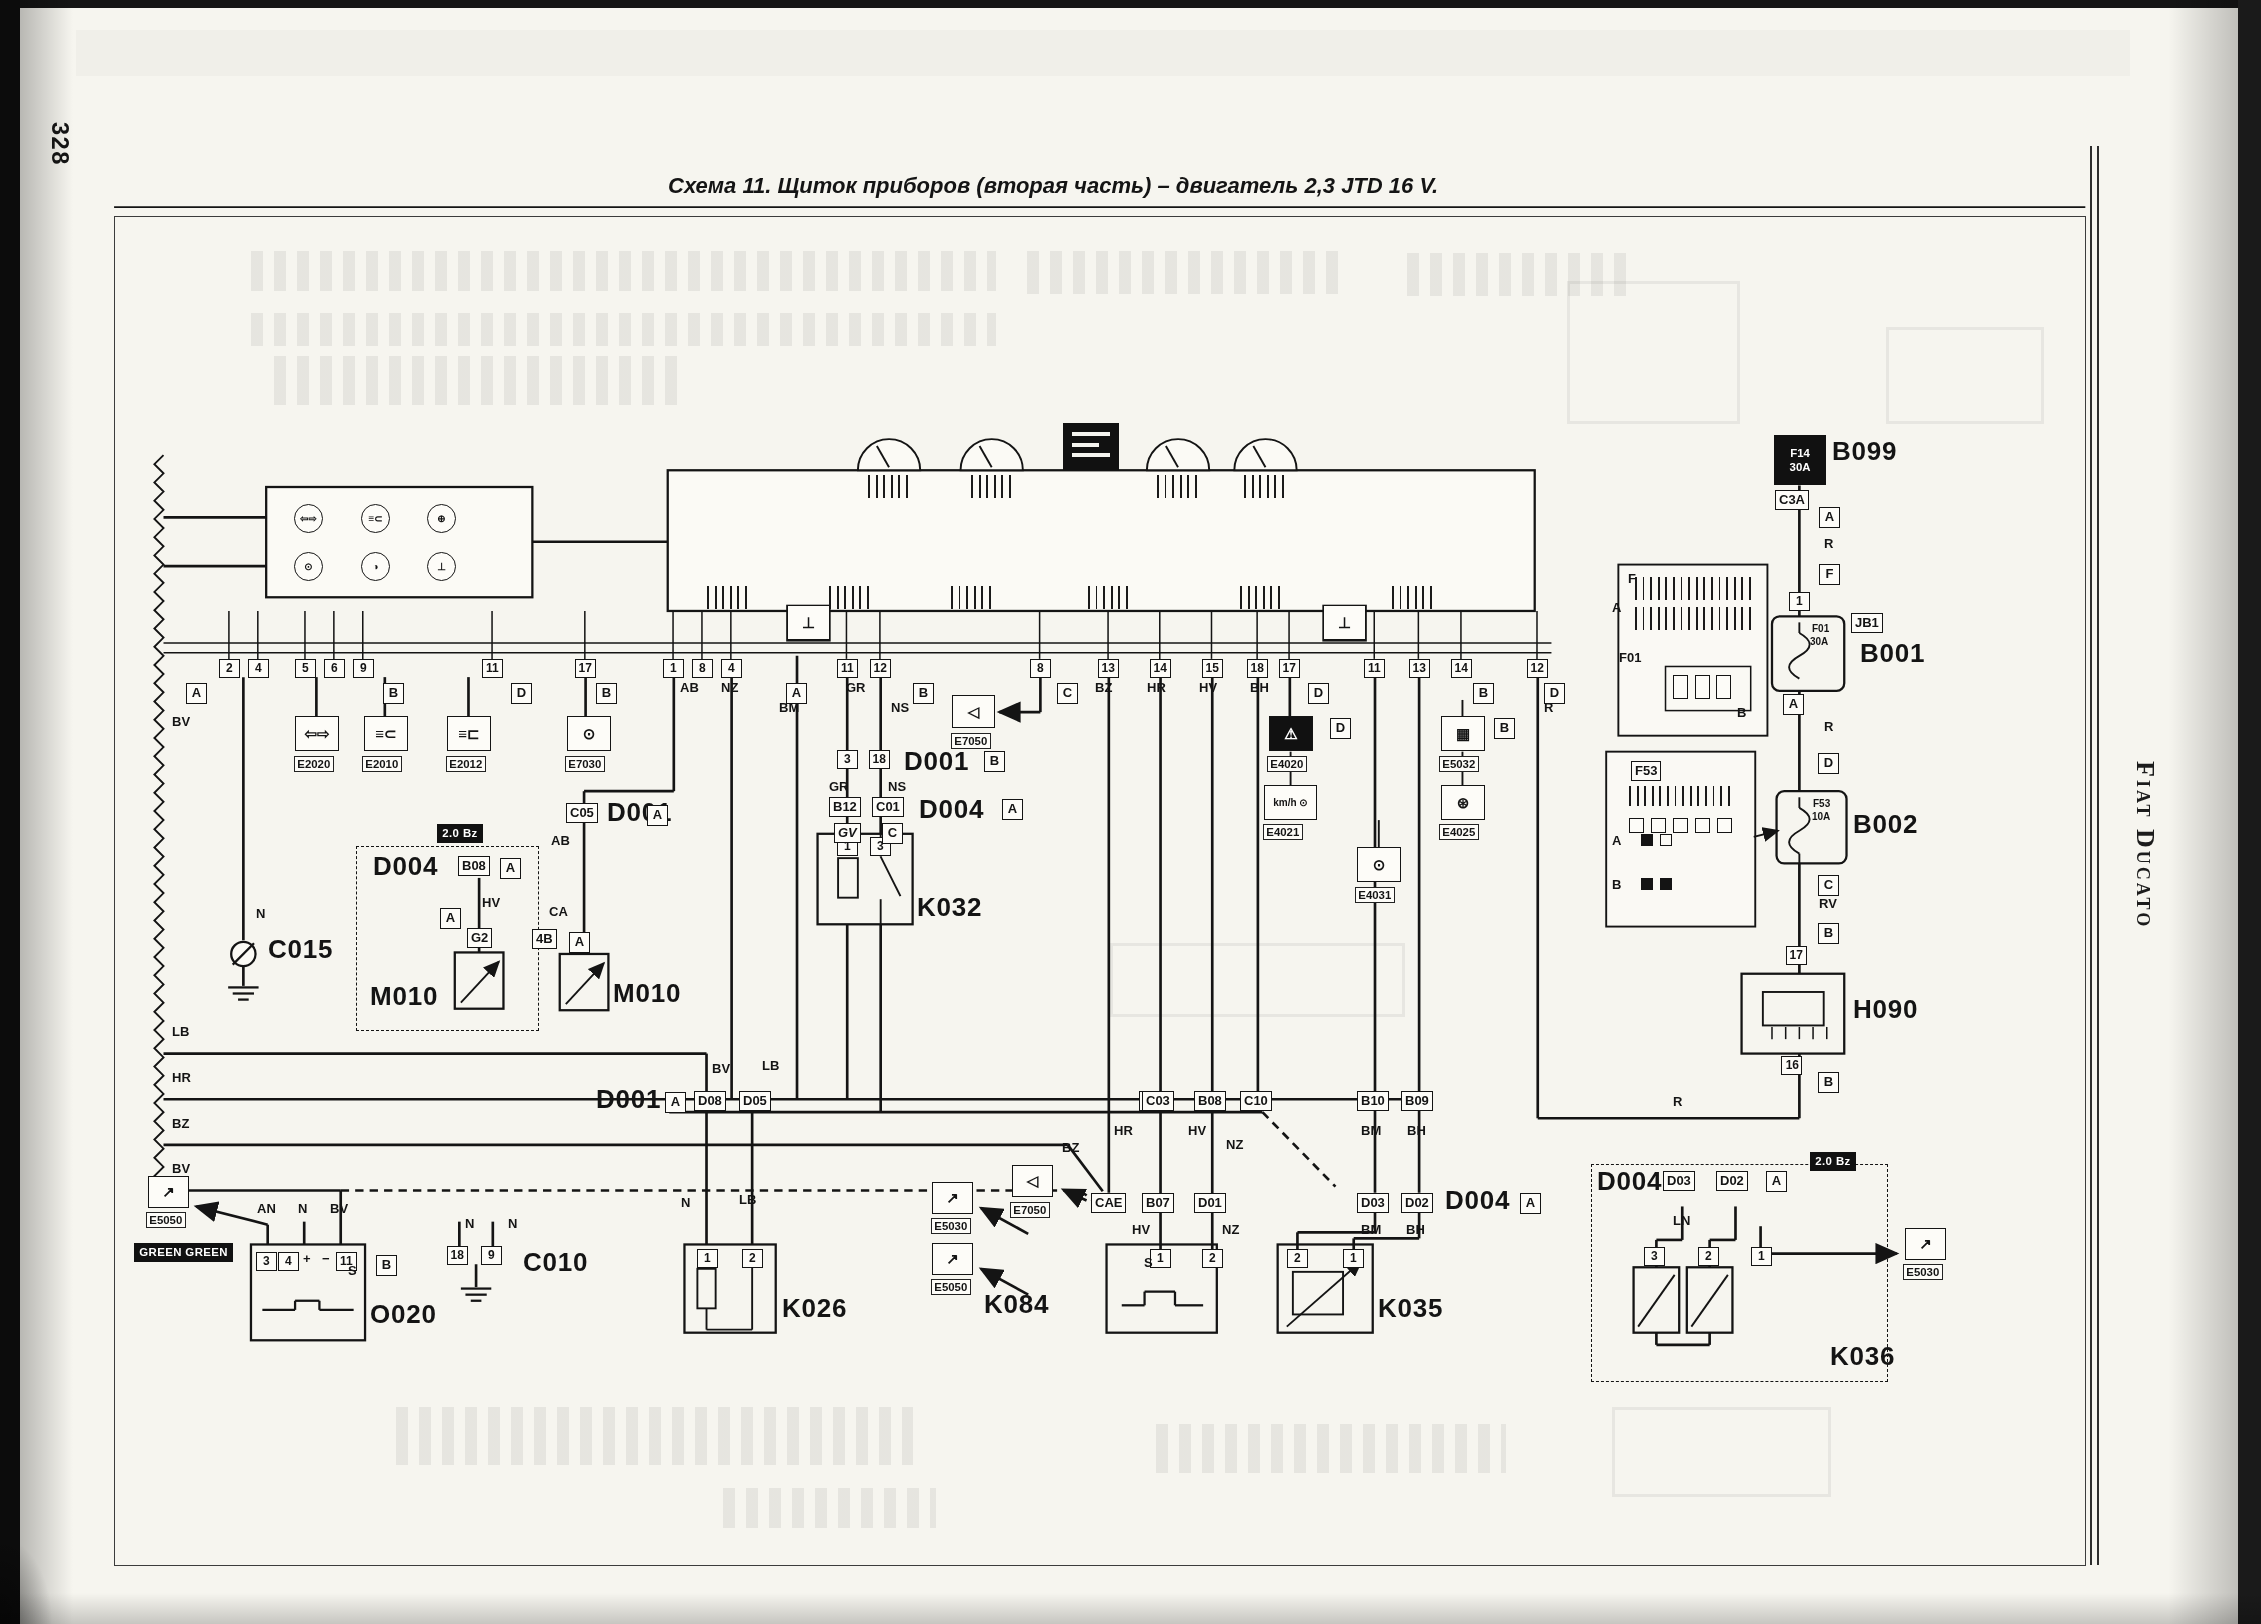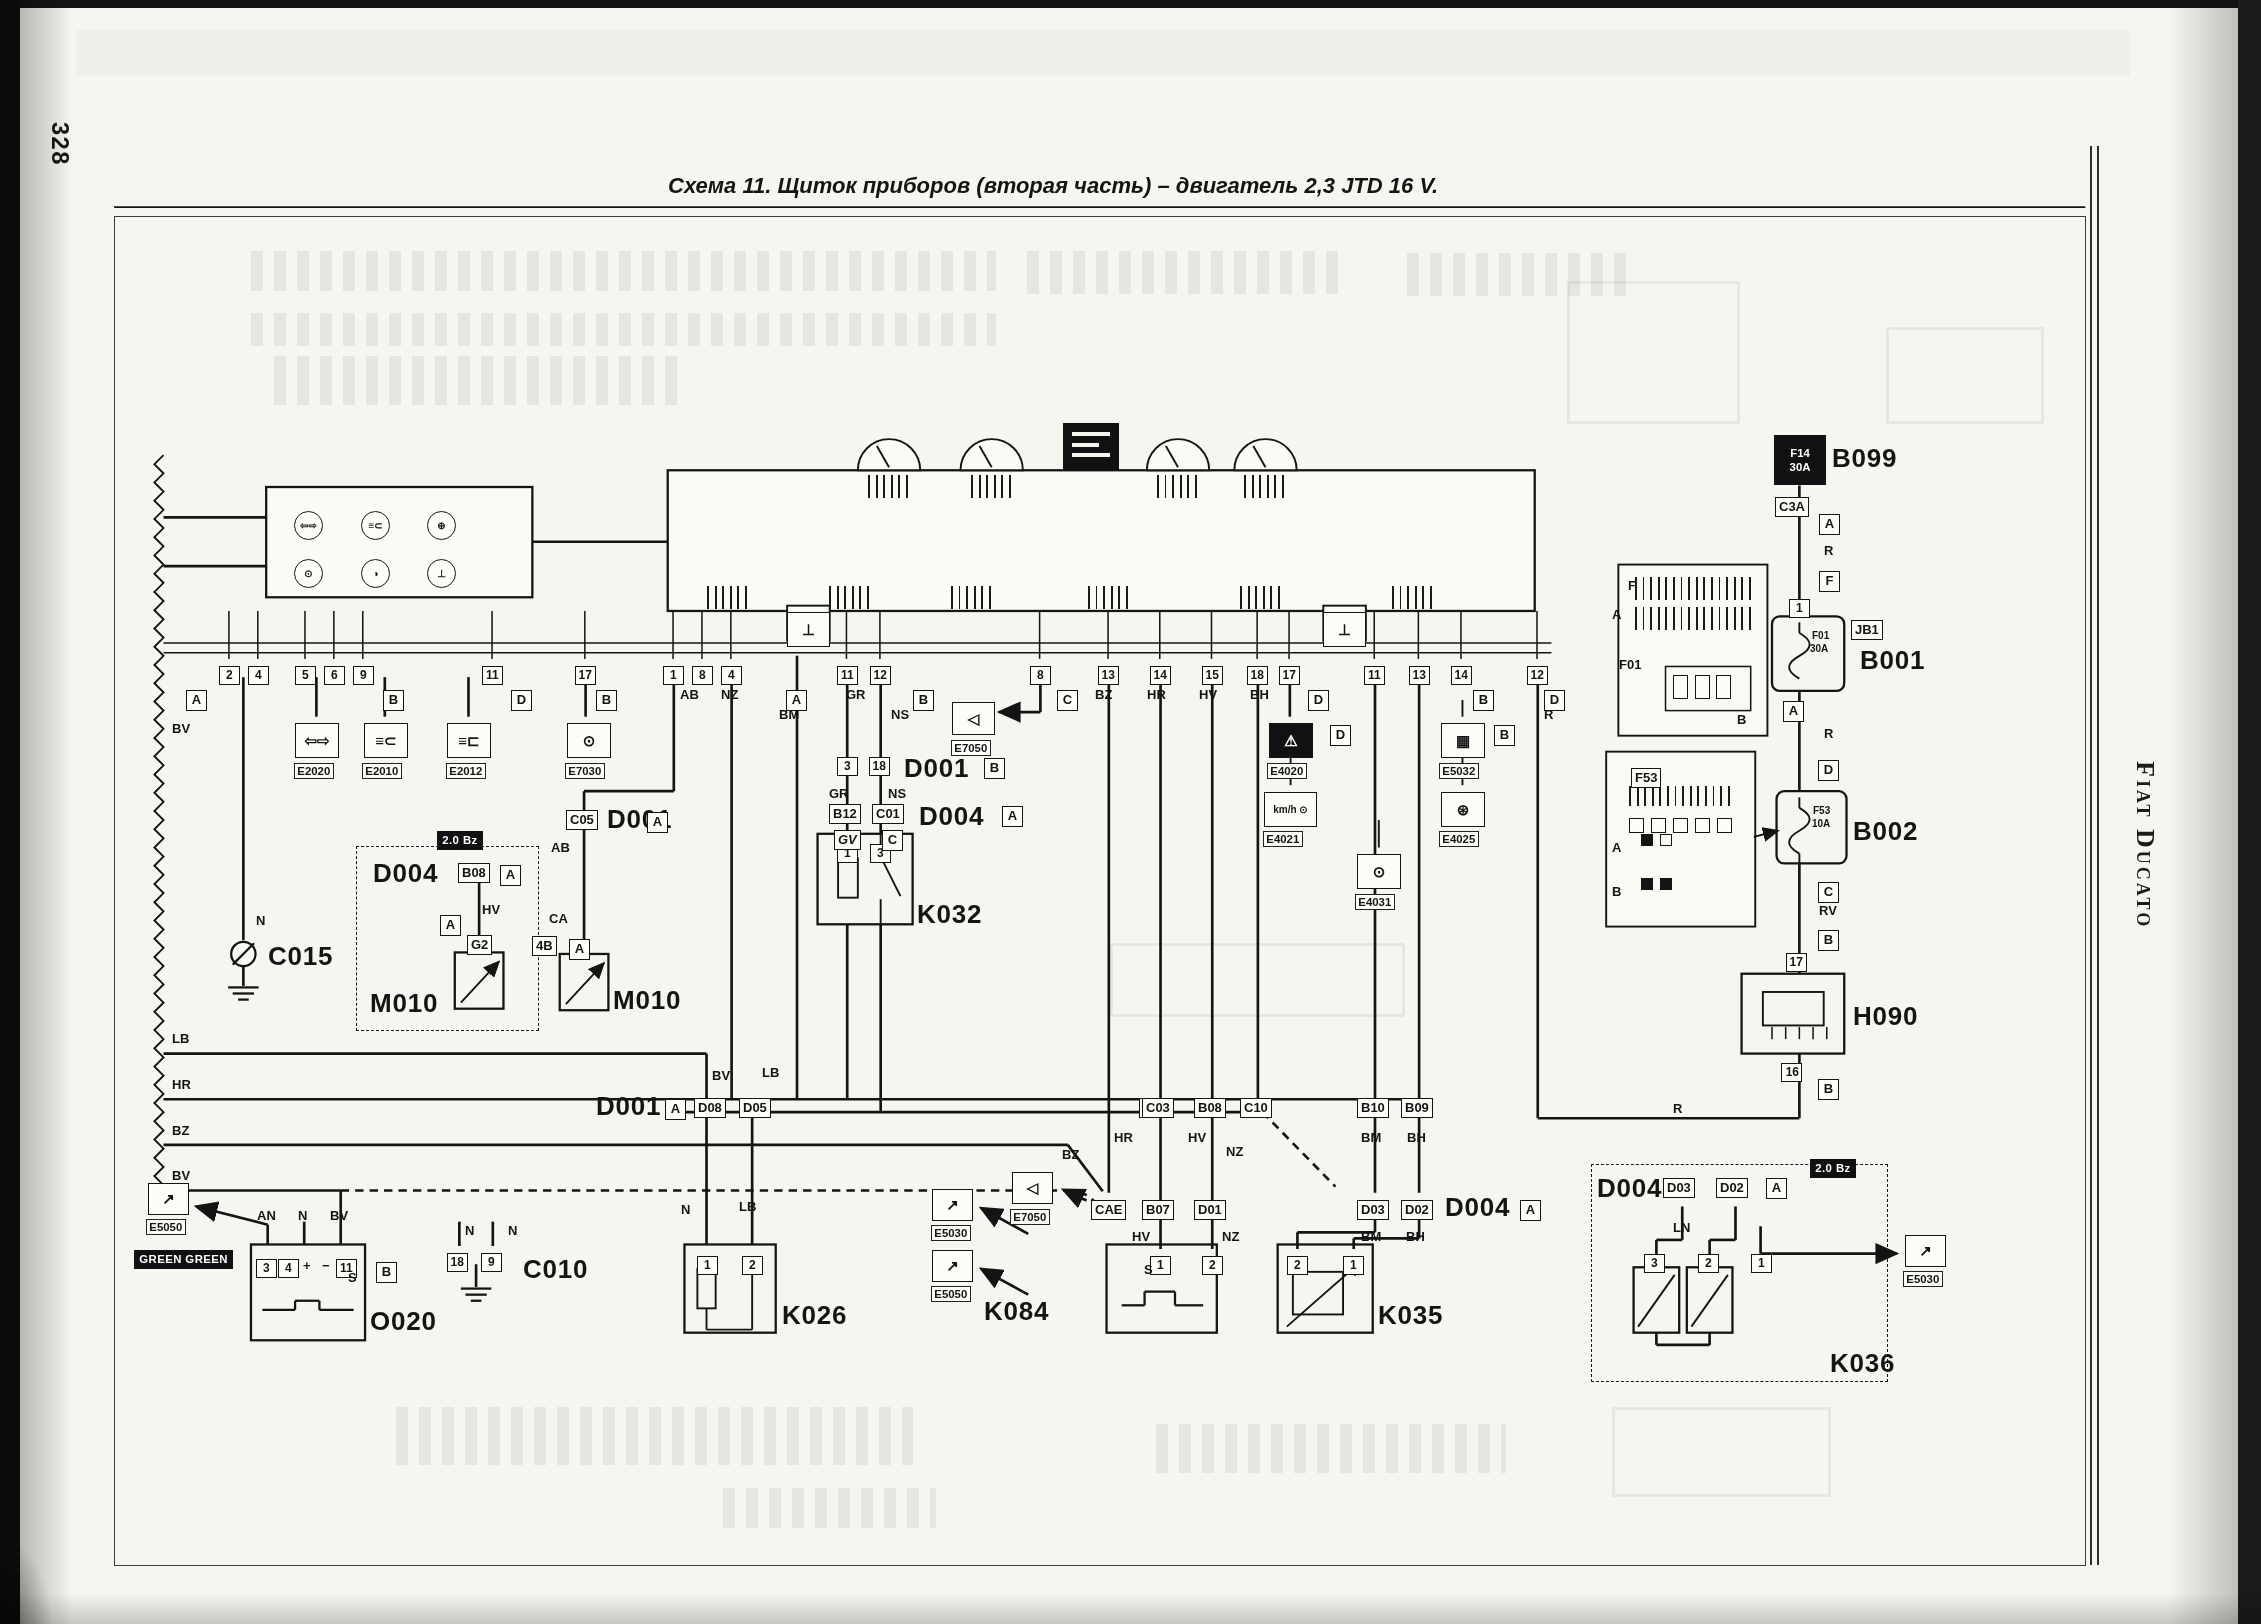--- a/index.html
+++ b/index.html
@@ -300,21 +300,21 @@
 <div class="abs comb" style="left:971px;top:475px;width:43px;height:23px"></div>
 <div class="abs comb" style="left:1157px;top:475px;width:43px;height:23px"></div>
 <div class="abs comb" style="left:1244px;top:475px;width:43px;height:23px"></div>
 <div class="abs comb" style="left:707px;top:586px;width:46px;height:23px"></div>
 <div class="abs comb" style="left:829px;top:586px;width:46px;height:23px"></div>
 <div class="abs comb" style="left:951px;top:586px;width:46px;height:23px"></div>
 <div class="abs comb" style="left:1088px;top:586px;width:46px;height:23px"></div>
 <div class="abs comb" style="left:1240px;top:586px;width:46px;height:23px"></div>
 <div class="abs comb" style="left:1392px;top:586px;width:46px;height:23px"></div>
 
-<div id="labels" class="abs" style="left:0;top:7px;width:2261px;height:1223px">
+<div id="labels" class="abs" style="left:0;top:0;width:2261px;height:1223px">
     <div class="abs big" style="left: 1832px; top: 438px;">B099</div>
     <div class="abs big" style="left: 1860px; top: 640px;">B001</div>
     <div class="abs big" style="left: 1853px; top: 811px;">B002</div>
     <div class="abs big" style="left: 1853px; top: 996px;">H090</div>
     <div class="abs big" style="left: 904px; top: 748px;">D001</div>
     <div class="abs big" style="left: 919px; top: 796px;">D004</div>
     <div class="abs big" style="left: 607px; top: 799px;">D001</div>
     <div class="abs big" style="left: 917px; top: 894px;">K032</div>
     <div class="abs big" style="left: 373px; top: 853px;">D004</div>
     <div class="abs big" style="left: 370px; top: 983px;">M010</div>

